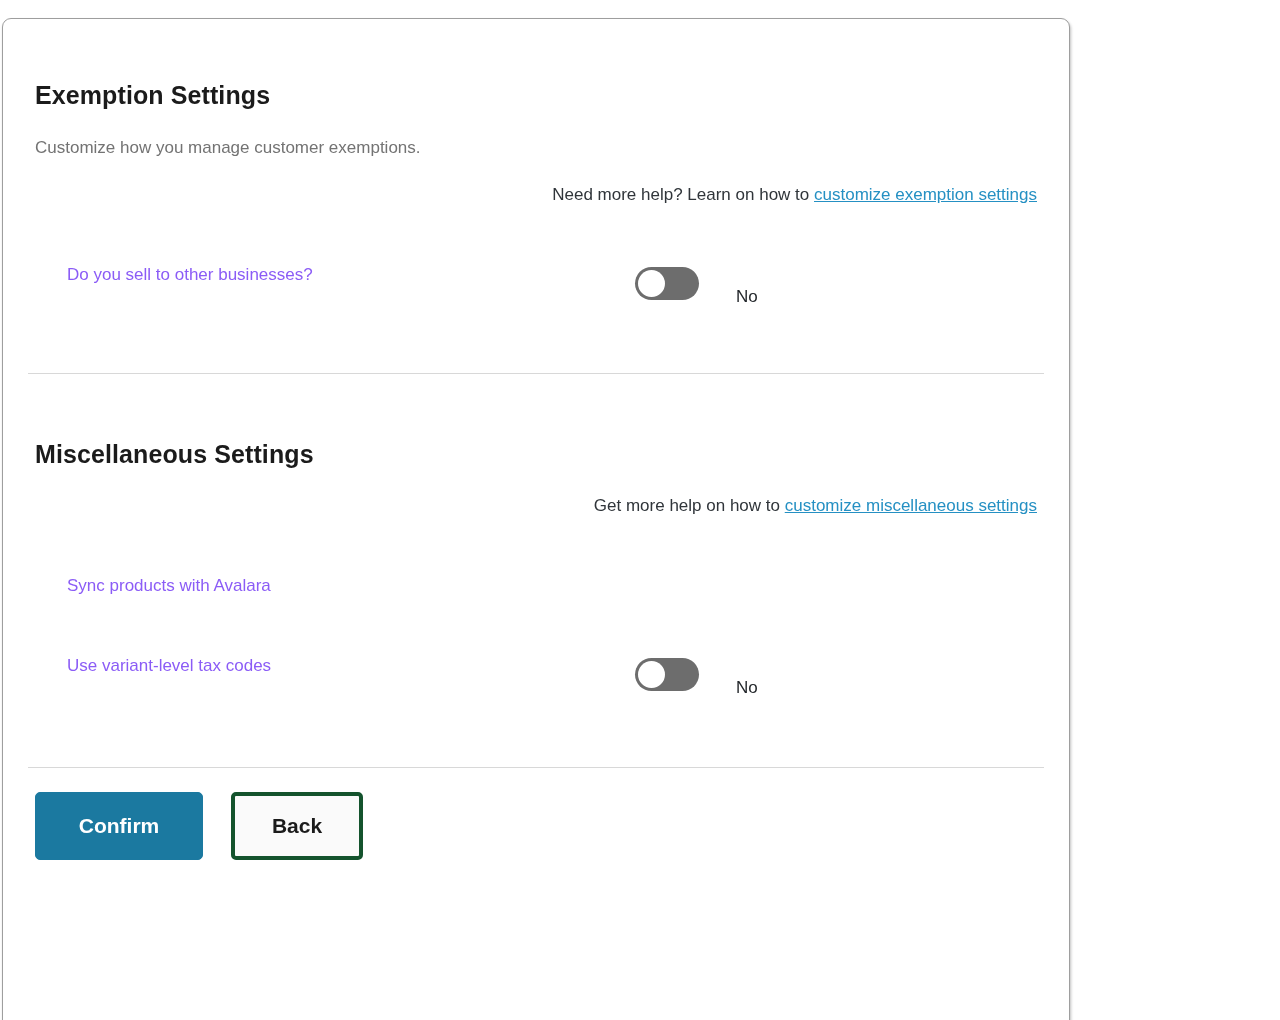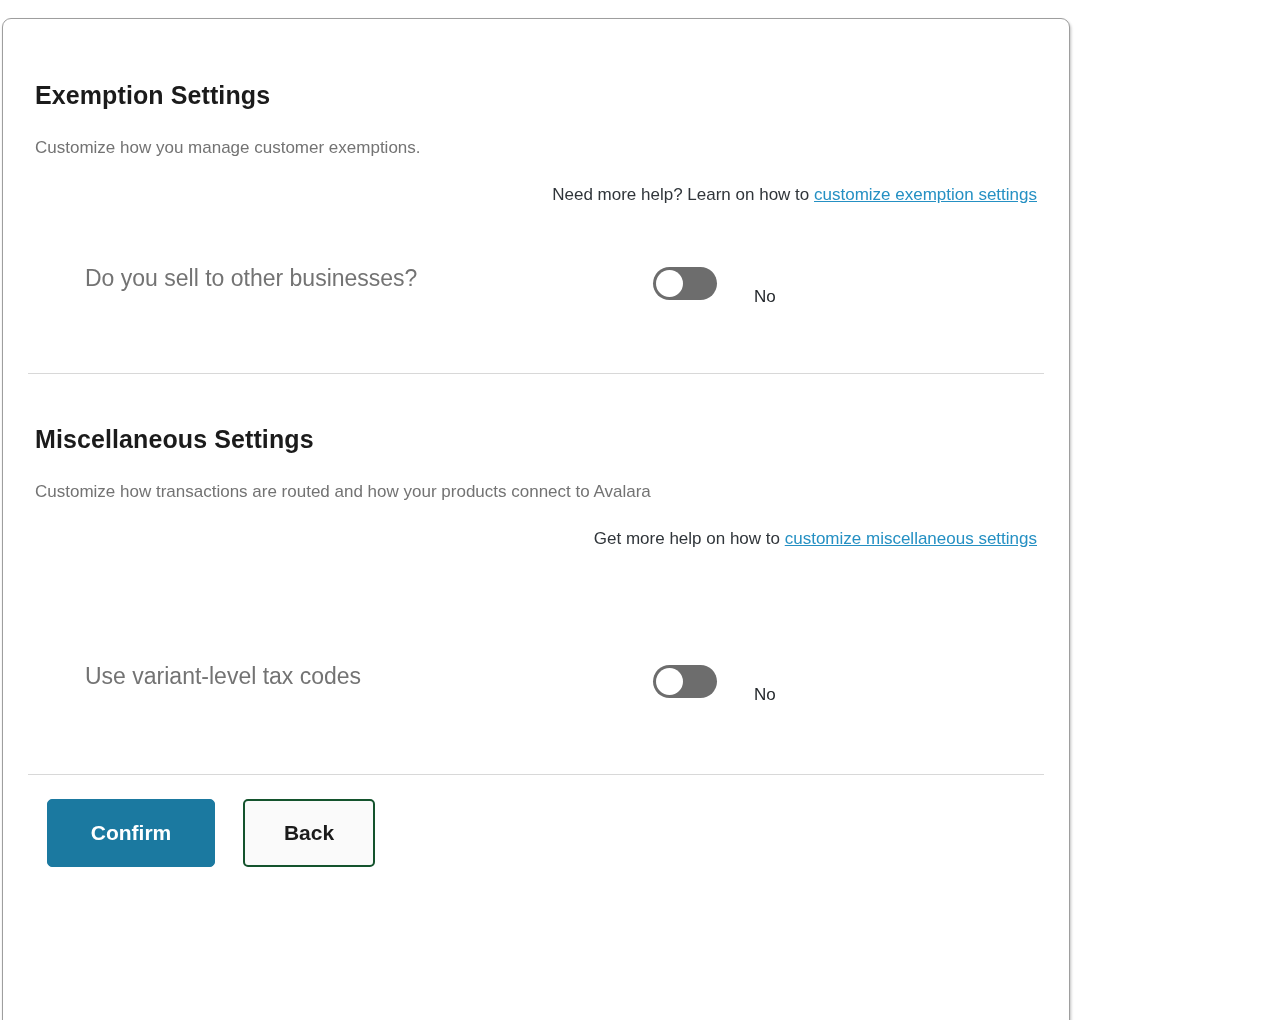--- a/index.html
+++ b/index.html
@@ -19,21 +19,21 @@
 
   .content { padding: 0 32px; }
 
   .section-title {
     font-size: 25px;
     font-weight: 700;
     color: #1b1b1b;
     letter-spacing: 0.1px;
   }
   .title-exemption { margin-top: 62px; }
-  .title-misc { margin-top: 51px; }
+  .title-misc { margin-top: 66px; }
 
   .section-desc {
     margin-top: 28px;
     font-size: 17px;
     color: #737373;
   }
   .section-help {
     margin-top: 27px;
     font-size: 17px;
     color: #30353a;
@@ -46,24 +46,24 @@
   }
 
   .setting-row {
     display: flex;
     align-items: flex-start;
     margin-top: 54px;
   }
   .setting-label {
     flex: none;
     width: 568px;
-    margin-left: 50px;
+    margin-left: 32px;
     padding-top: 6px;
-    font-size: 23px;
-    color: #737373;
+    font-size: 17px;
+    color: #8b5cf6;
   }
   .setting-control { display: flex; flex-direction: column; }
   .control-top { display: flex; align-items: center; }
 
   .toggle {
     position: relative;
     flex: none;
     width: 64px; height: 33px;
     border: none;
     border-radius: 17px;
@@ -107,33 +107,32 @@
     display: flex;
     margin-top: 24px;
   }
   .btn {
     height: 68px;
     border-radius: 5px;
     font-family: "Liberation Sans", sans-serif;
     font-size: 21px;
     font-weight: 700;
     cursor: pointer;
-    margin-left: 12px;
   }
   .btn-confirm {
     width: 168px;
     background: var(--accent, #1b79a0);
     border: 1px solid var(--accent, #1b79a0);
     color: #ffffff;
   }
   .btn-back {
     width: 132px;
     margin-left: 28px;
     background: #fafafa;
-    border: 2px solid #14532d;
+    border: 4px solid #14532d;
     color: #1b1b1b;
   }
 </style>
 </head>
 <body>
 
 <div class="card">
   <div class="content">
 
     <h1 class="section-title title-exemption">Exemption Settings</h1>
@@ -151,25 +150,25 @@
           </button>
           <span class="state-label">No</span>
         </div>
       </div>
     </div>
 
     <div class="divider divider-1"></div>
 
     <h1 class="section-title title-misc">Miscellaneous Settings</h1>
 
-    <p class="section-desc">Customize how transactions are routed and how your products connect to Avalara</p>
 
     <p class="section-help"><span>Get more help on how to </span><a class="help-link">customize miscellaneous settings</a></p>
 
     <div class="setting-row">
+      <div class="setting-label">Sync products with Avalara</div>
     </div>
 
     <div class="setting-row">
       <div class="setting-label">Use variant-level tax codes</div>
       <div class="setting-control">
         <div class="control-top">
           <button class="toggle off">
             <span class="knob"></span>
           </button>
           <span class="state-label">No</span>

